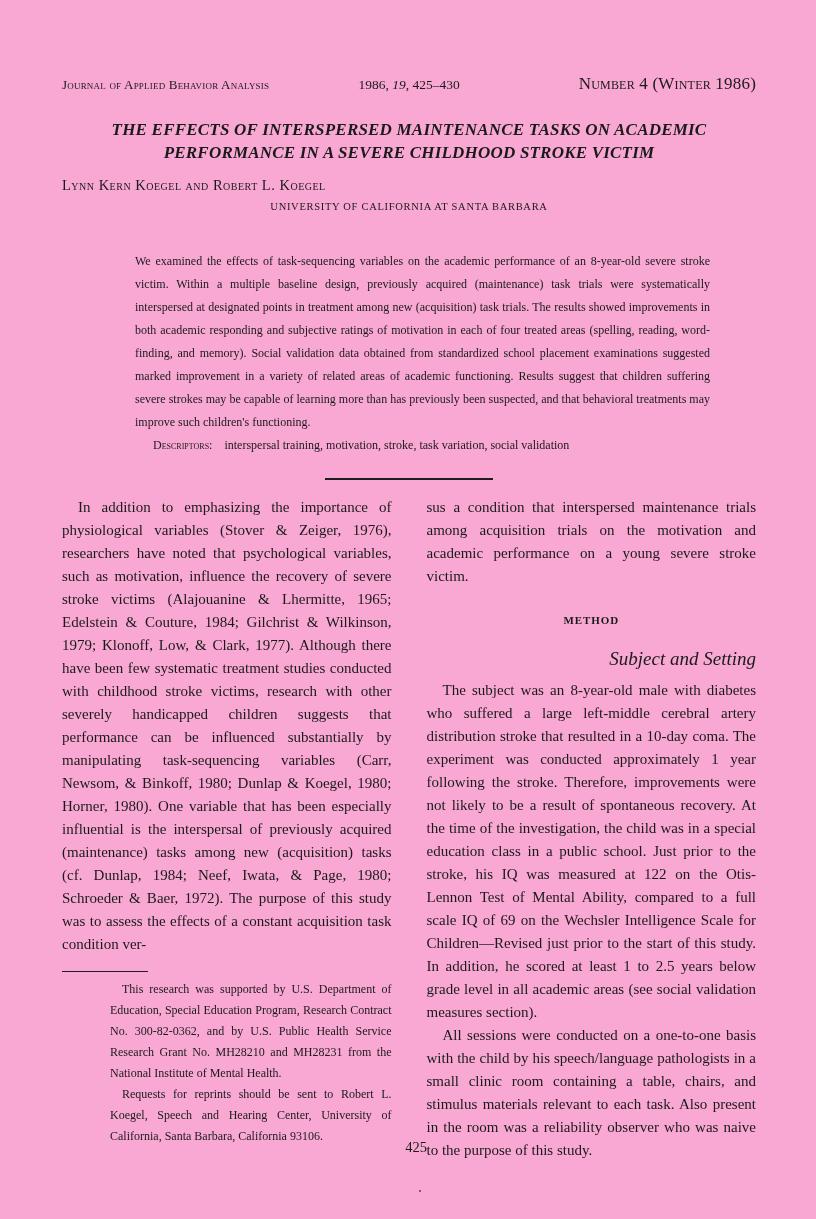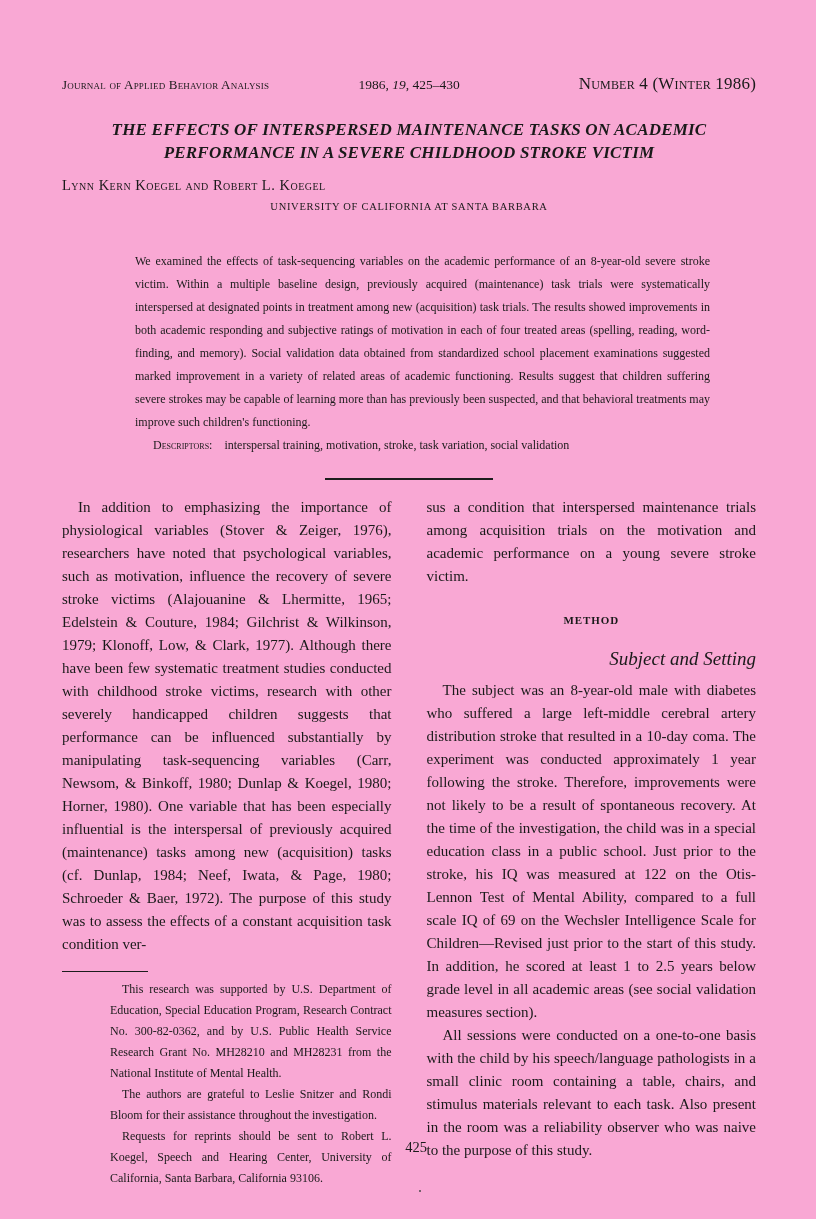--- a/index.html
+++ b/index.html
@@ -147,21 +147,20 @@
 
   <div class="abstract-rule"></div>
 
   <main class="columns">
 
     <div class="col">
       <p class="para indent">In addition to emphasizing the importance of physiological variables (Stover &amp; Zeiger, 1976), researchers have noted that psychological variables, such as motivation, influence the recovery of severe stroke victims (Alajouanine &amp; Lhermitte, 1965; Edelstein &amp; Couture, 1984; Gilchrist &amp; Wilkinson, 1979; Klonoff, Low, &amp; Clark, 1977). Although there have been few systematic treatment studies conducted with childhood stroke victims, research with other severely handicapped children suggests that performance can be influenced substantially by manipulating task-sequencing variables (Carr, Newsom, &amp; Binkoff, 1980; Dunlap &amp; Koegel, 1980; Horner, 1980). One variable that has been especially influential is the interspersal of previously acquired (maintenance) tasks among new (acquisition) tasks (cf. Dunlap, 1984; Neef, Iwata, &amp; Page, 1980; Schroeder &amp; Baer, 1972). The purpose of this study was to assess the effects of a constant acquisition task condition ver-</p>
       <div class="footnote-rule"></div>
       <div class="footnotes">
         <p>This research was supported by U.S. Department of Education, Special Education Program, Research Contract No. 300-82-0362, and by U.S. Public Health Service Research Grant No. MH28210 and MH28231 from the National Institute of Mental Health.</p>
-        <p>The authors are grateful to Leslie Snitzer and Rondi Bloom for their assistance throughout the investigation.</p>
         <p>Requests for reprints should be sent to Robert L. Koegel, Speech and Hearing Center, University of California, Santa Barbara, California 93106.</p>
       </div>
     </div>
 
     <div class="col">
       <p class="para">sus a condition that interspersed maintenance trials among acquisition trials on the motivation and academic performance on a young severe stroke victim.</p>
       <h2 class="method-heading">METHOD</h2>
       <h3 class="section-subheading">Subject and Setting</h3>
       <p class="para indent">The subject was an 8-year-old male with diabetes who suffered a large left-middle cerebral artery distribution stroke that resulted in a 10-day coma. The experiment was conducted approximately 1 year following the stroke. Therefore, improvements were not likely to be a result of spontaneous recovery. At the time of the investigation, the child was in a special education class in a public school. Just prior to the stroke, his IQ was measured at 122 on the Otis-Lennon Test of Mental Ability, compared to a full scale IQ of 69 on the Wechsler Intelligence Scale for Children—Revised just prior to the start of this study. In addition, he scored at least 1 to 2.5 years below grade level in all academic areas (see social validation measures section).</p>
       <p class="para indent">All sessions were conducted on a one-to-one basis with the child by his speech/language pathologists in a small clinic room containing a table, chairs, and stimulus materials relevant to each task. Also present in the room was a reliability observer who was naive to the purpose of this study.</p>

